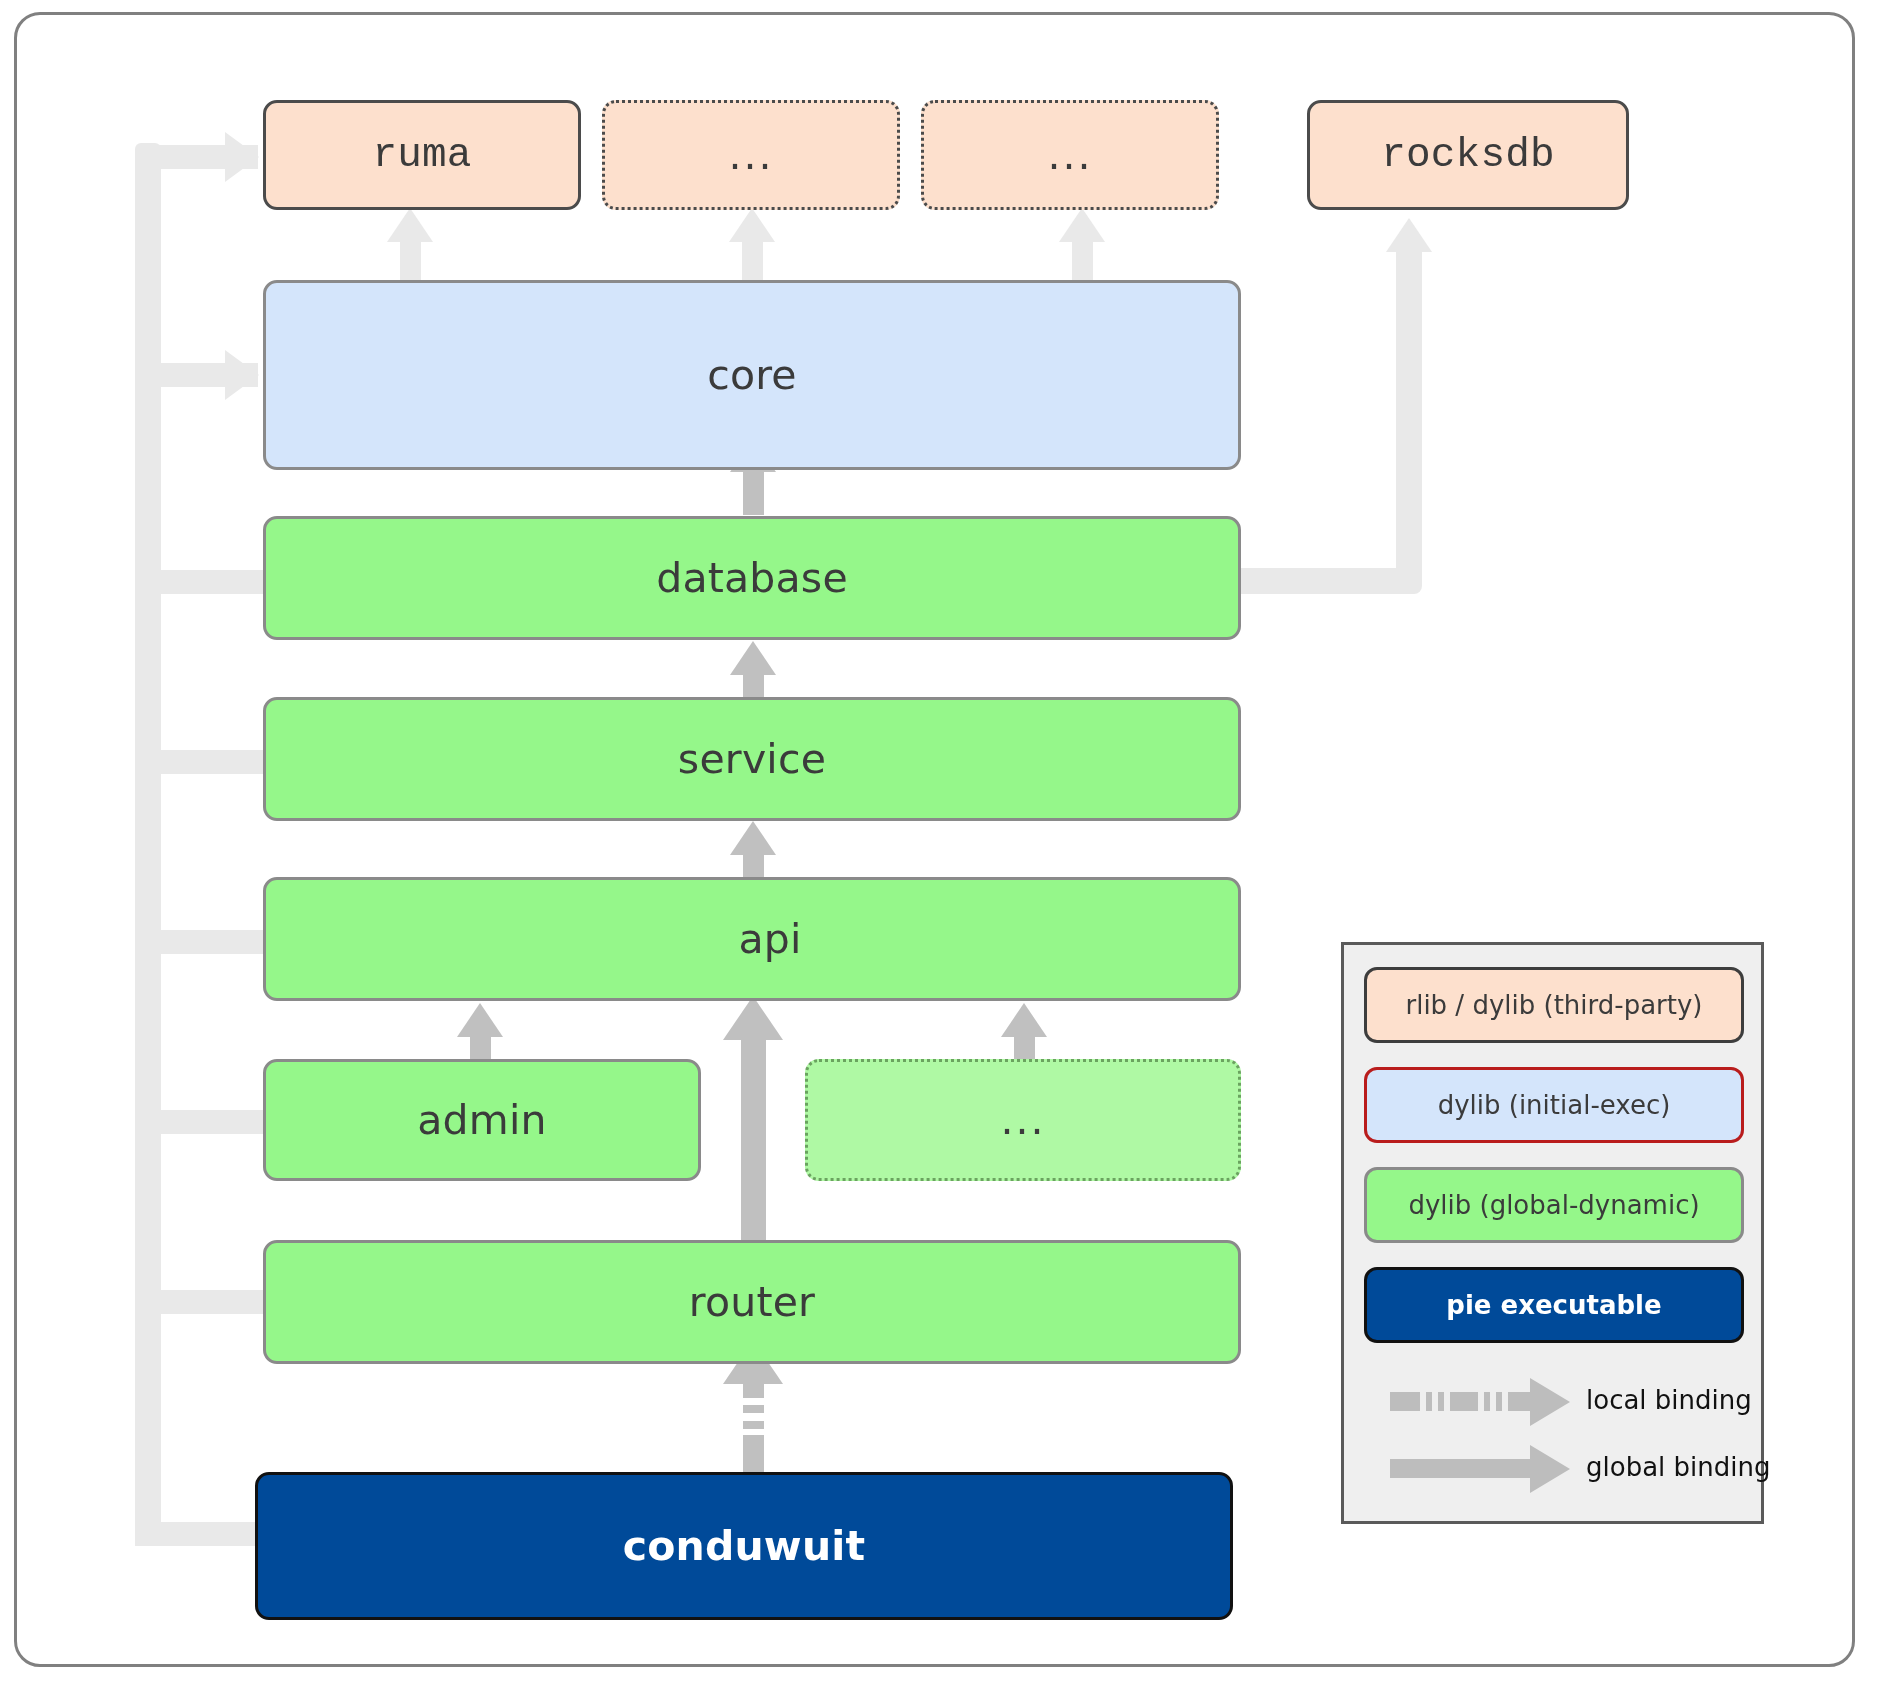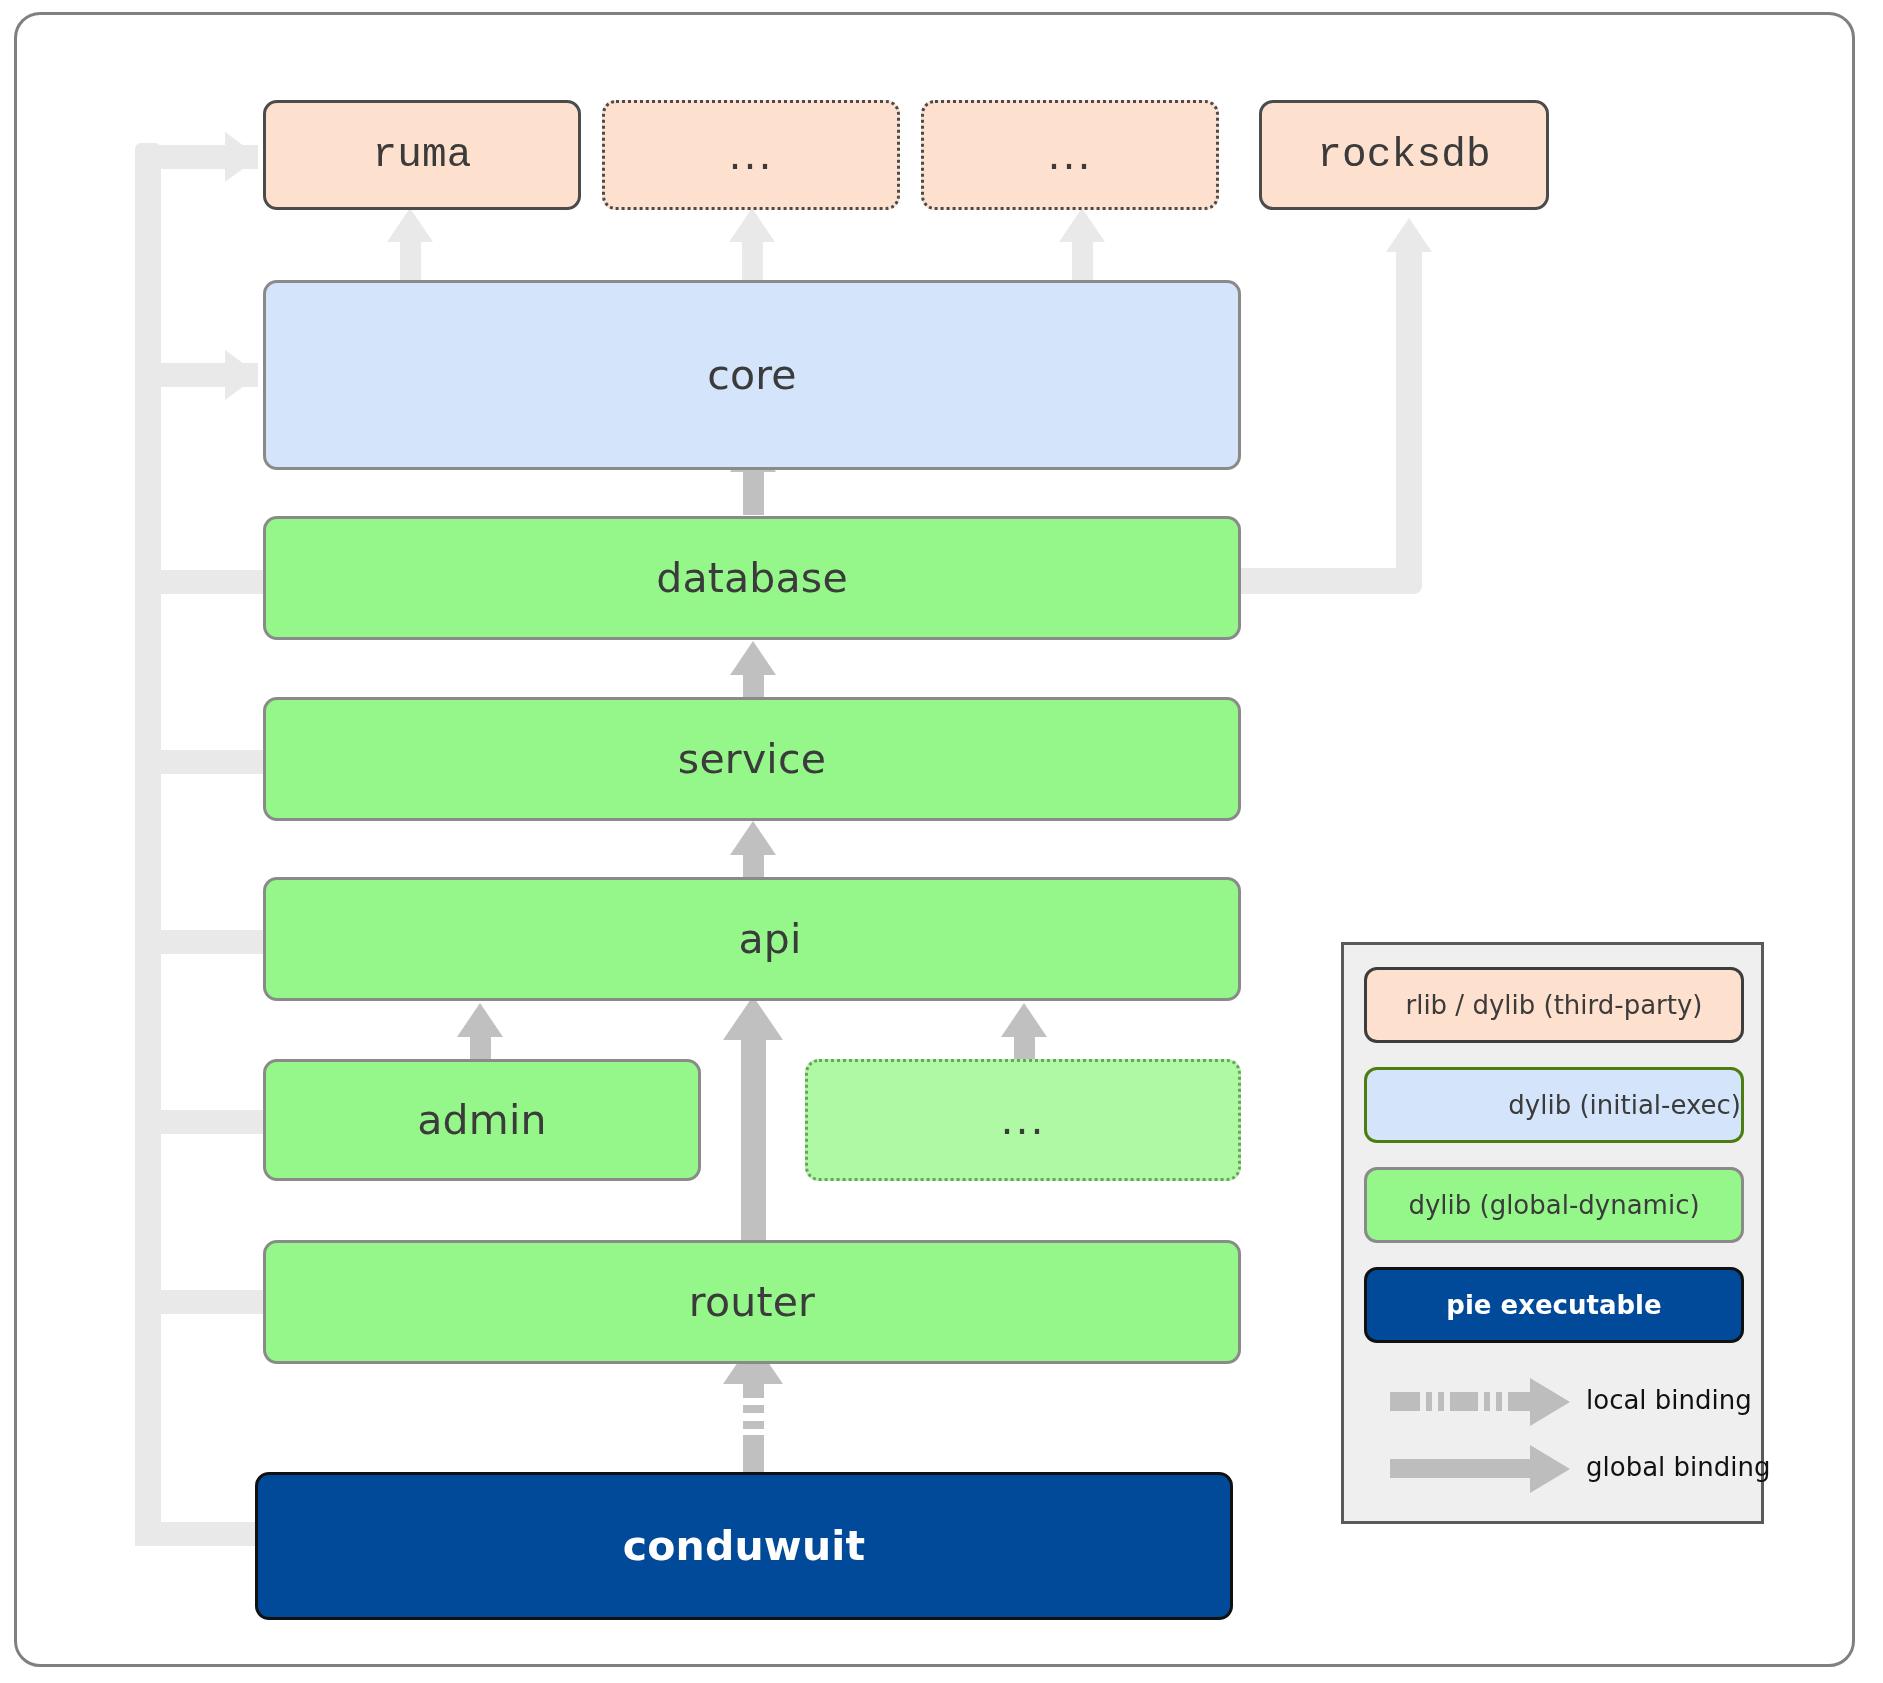--- a/index.html
+++ b/index.html
@@ -140,21 +140,21 @@
   </div>
 
   <div class="node n-orange-dotted dots" style="left:602px;top:100px;width:298px;height:110px;">
     <span>...</span>
   </div>
 
   <div class="node n-orange-dotted dots" style="left:921px;top:100px;width:298px;height:110px;">
     <span>...</span>
   </div>
 
-  <div class="node n-orange" style="left:1259px;top:100px;width:290px;height:110px;justify-content:center;">
+  <div class="node n-orange" style="left:1307px;top:100px;width:322px;height:110px;justify-content:center;">
     <span>rocksdb</span>
   </div>
 
   <div class="node n-blue" style="left:263px;top:280px;width:978px;height:190px;">
     <span>core</span>
   </div>
 
   <div class="node n-green" style="left:263px;top:516px;width:978px;height:124px;">
     <span>database</span>
   </div>
@@ -181,21 +181,21 @@
 
   <div class="node n-navy" style="left:255px;top:1472px;width:978px;height:148px;">
     <span>conduwuit</span>
   </div>
 
   <div class="legend">
     <div class="legend-item" style="top:22px;background:#fde0cd;border:3px solid #3d3d3d;">
       <span>rlib / dylib (third-party)</span>
     </div>
 
-    <div class="legend-item" style="top:122px;background:#d4e5fb;border:3px solid #4d7c0f;justify-content:flex-end;">
+    <div class="legend-item" style="top:122px;background:#d4e5fb;border:3px solid #b91c1c;">
       <span>dylib (initial-exec)</span>
     </div>
 
     <div class="legend-item" style="top:222px;background:#95f78a;border:3px solid #8a8a8a;">
       <span>dylib (global-dynamic)</span>
     </div>
 
     <div class="legend-item" style="top:322px;background:#004a99;border:3px solid #111;color:#fff;font-weight:bold;">
       <span>pie executable</span>
     </div>

